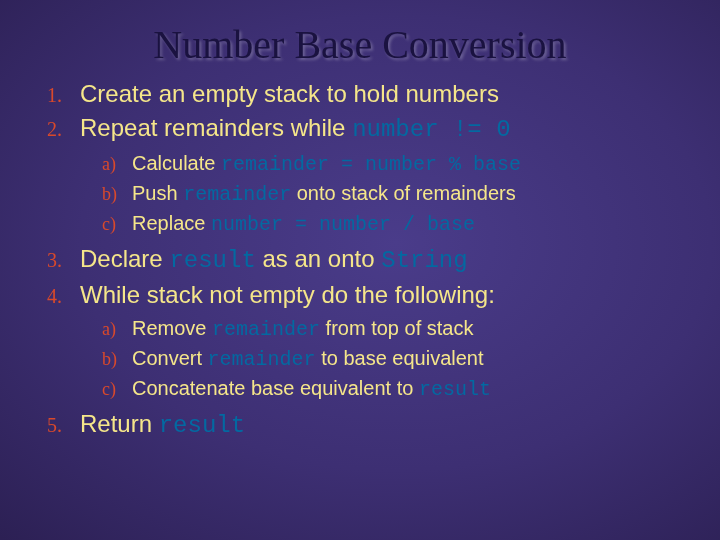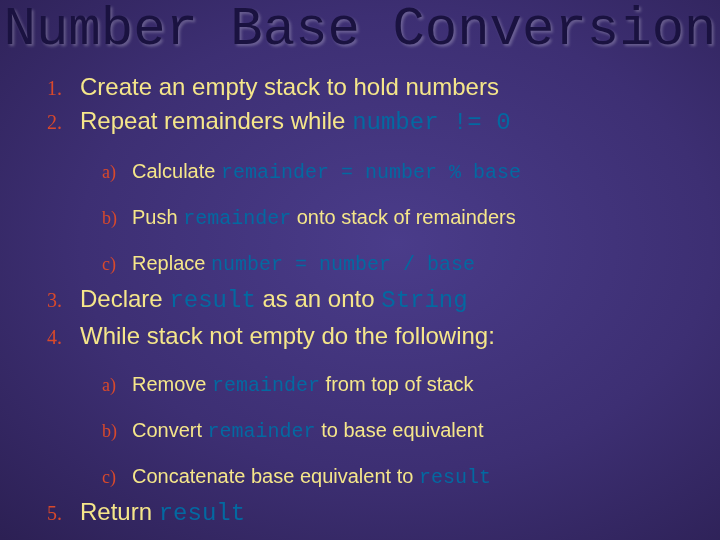--- a/index.html
+++ b/index.html
@@ -6,26 +6,26 @@
   html, body { width: 720px; height: 540px; overflow: hidden; }
   body {
     background: radial-gradient(ellipse 900px 650px at 55% 45%, #4a3c8a 0%, #3d2f73 35%, #2b1f52 65%, #1a0f33 100%);
     font-family: "Comic Sans MS", "Chalkboard SE", cursive, sans-serif;
     color: #f5e68a;
     position: relative;
   }
   .title {
     text-align: center;
     color: #1a1240;
-    font-size: 54px;
+    font-size: 40px;
     line-height: 1.05;
-    padding-top: 2px;
+    padding-top: 24px;
     font-weight: normal;
     text-shadow: 2px 2px 3px rgba(255,255,255,0.25);
-    font-family: Liberation Mono, monospace;
+    font-family: Liberation Serif, serif;
   }
   .content {
     padding: 12px 30px 0 30px;
   }
   .main-item {
     display: flex;
     align-items: baseline;
     margin-bottom: 2px;
     font-size: 24px;
     line-height: 1.35;
@@ -53,21 +53,21 @@
     font-size: 20px;
     line-height: 1.4;
   }
   .sub-num {
     color: #d9492b;
     width: 30px;
     font-family: "Times New Roman", serif;
     font-size: 18px;
     flex-shrink: 0;
   }
-  .sub-text { flex: 1; margin-top: 16px; }
+  .sub-text { flex: 1; }
   .code {
     font-family: "Courier New", monospace;
     color: #0369a1;
   }
 </style>
 </head>
 <body>
 
 <h1 class="title">
   <span>Number Base Conversion</span><br>

